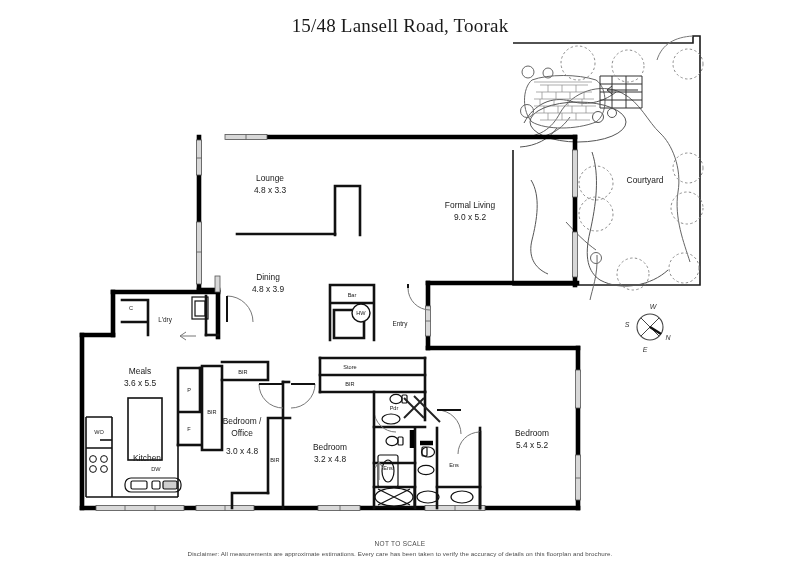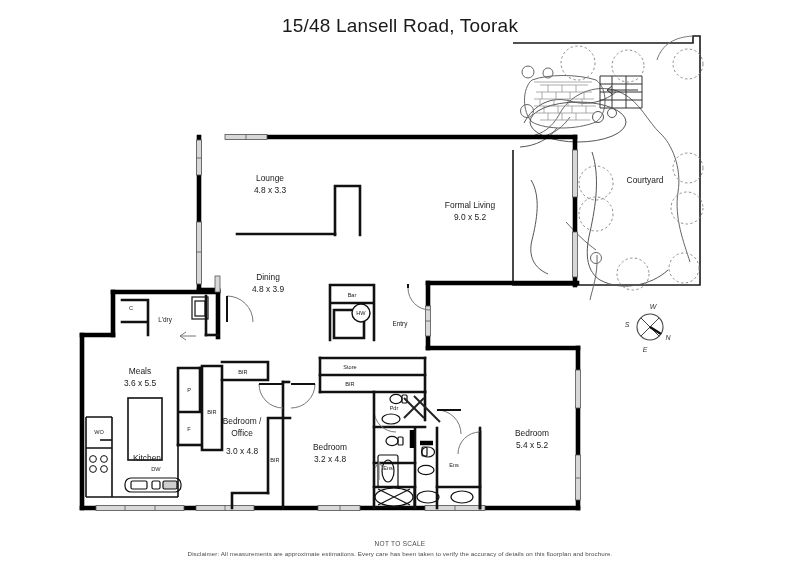--- a/index.html
+++ b/index.html
@@ -3,21 +3,21 @@
 <meta charset="utf-8">
 <style>
   html,body{margin:0;padding:0;background:#ffffff;}
   body{
     width:800px;height:566px;position:relative;overflow:hidden;
     font-family:"Liberation Sans", sans-serif;color:#000;
   }
   #plan-root{position:absolute;inset:0;}
   #title{
     position:absolute;top:15px;left:0;width:800px;text-align:center;
-    font-family:Liberation Sans, sans-serif;font-size:19px;color:#1a1a1a;
+    font-family:Liberation Serif, serif;font-size:19px;color:#1a1a1a;
     letter-spacing:.2px;
   }
   #notscale{position:absolute;top:540px;left:0;width:800px;text-align:center;
     font-size:6.5px;color:#4a4a4a;letter-spacing:.3px;}
   #disclaimer{position:absolute;top:550px;left:0;width:800px;text-align:center;
     font-size:6.2px;color:#4a4a4a;letter-spacing:.1px;}
   svg{position:absolute;top:0;left:0;}
   .lbl{font-family:"Liberation Sans",sans-serif;fill:#1a1a1a;}
   .room{font-size:8.4px;}
   .dim{font-size:8.4px;}

